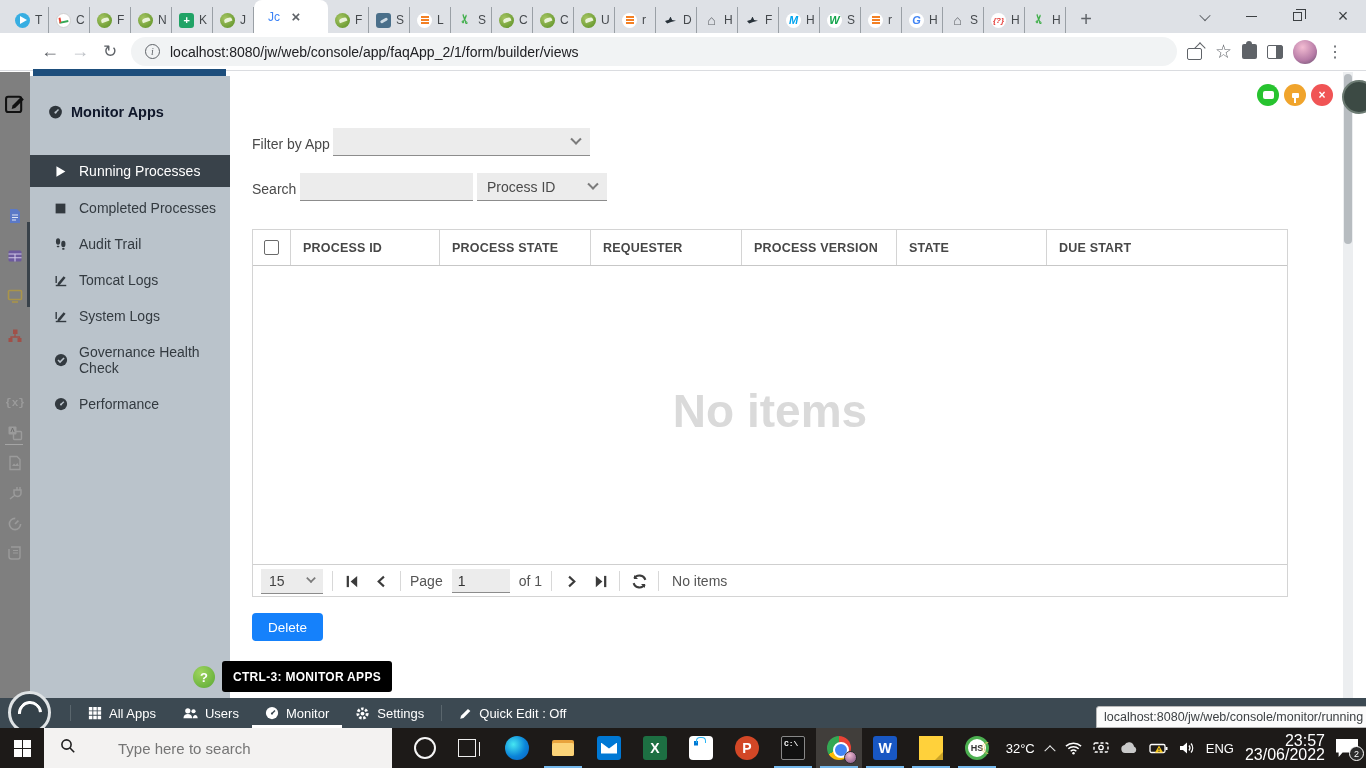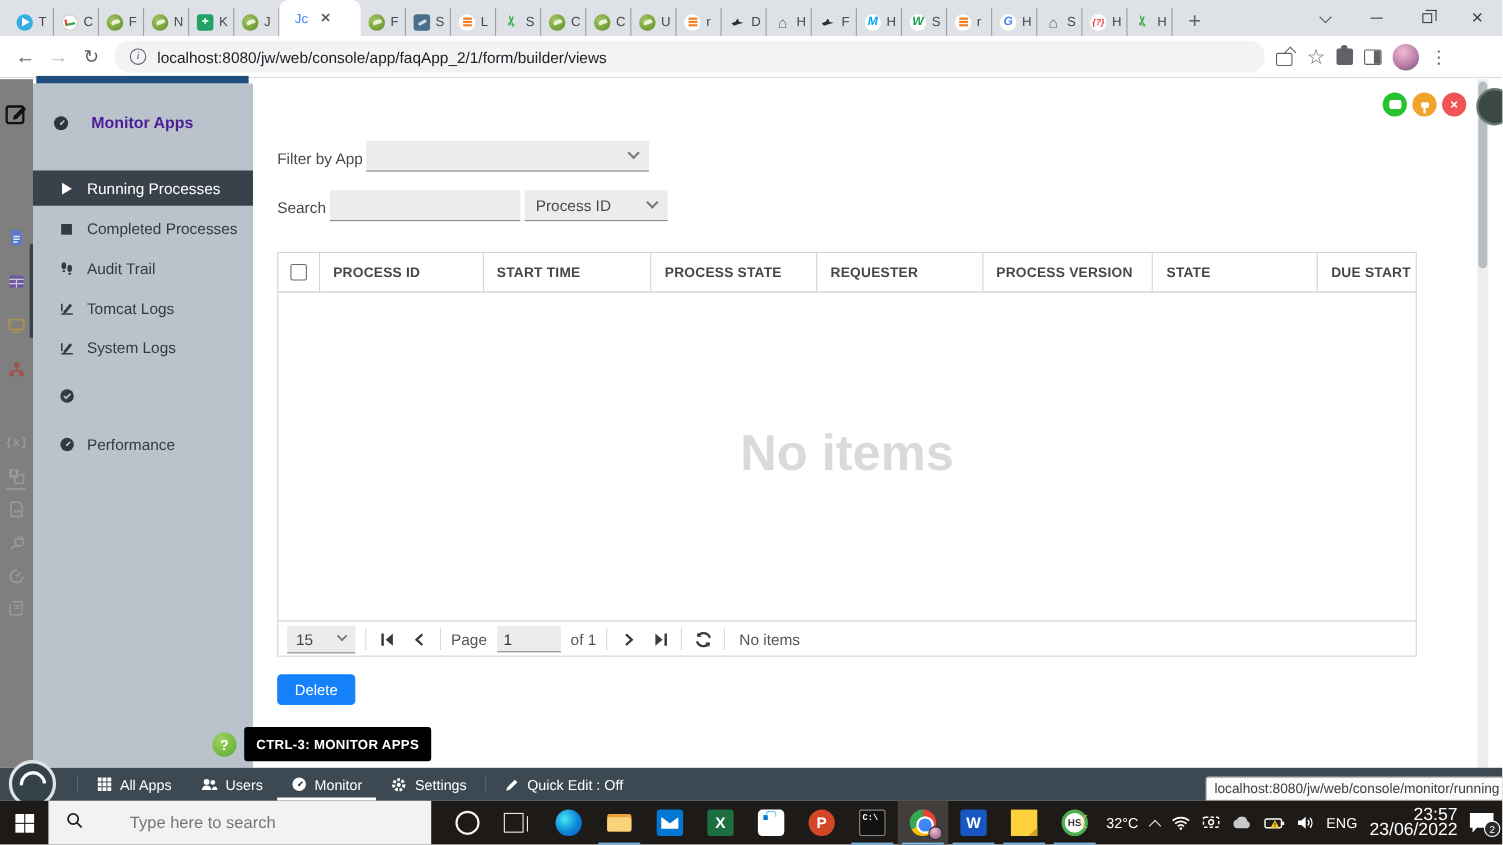--- a/index.html
+++ b/index.html
@@ -49,21 +49,21 @@
   .fv-m { background:#fff; color:#00a4ef; font-size:11px; }
   .fv-m::before { content:"M"; }
   .fv-w3 { background:#fff; color:#12a44b; font-size:11px; }
   .fv-w3::before { content:"W"; }
   .fv-google { background:#fff; color:#4285f4; font-size:11px; }
   .fv-google::before { content:"G"; }
   .fv-qmark { background:#fff; color:#e53935; font-size:8px; font-weight:bold; }
   .fv-qmark::before { content:"{?}"; }
 
   
-  .toolbar { position:absolute; left:0; top:33px; width:1366px; height:38px; background:#fff; border-bottom:1px solid #dadce0; display:flex; align-items:center; }
+  .toolbar { position:absolute; left:0; top:33px; width:1366px; height:38px; background:#fff; border-bottom:1px solid #dadce0; display:flex; align-items:center;padding-left:27px; }
   .nav-ic { width:30px; height:30px; display:flex; align-items:center; justify-content:center; font-size:18px; color:#5f6368; cursor:pointer; flex:none; }
   .nav-back { margin-left:8px; } .nav-back::before{ content:"←"; }
   .nav-fwd { color:#bdc1c6; } .nav-fwd::before{ content:"→"; }
   .nav-reload::before{ content:"↻"; font-size:17px; }
   .omnibox { width:1046px; height:29px; margin-left:6px; background:#f1f3f4; border-radius:15px; display:flex; align-items:center; padding:0 14px; gap:10px; }
   .info-ic { width:15px; height:15px; border:1.4px solid #5f6368; border-radius:50%; color:#5f6368; font-size:10px; display:flex; align-items:center; justify-content:center; font-style:italic; font-family:"Liberation Serif",serif; flex:none; cursor:pointer; }
   .info-ic::before{ content:"i"; }
   .omni-url { font-size:14px; color:#202124; white-space:nowrap; }
   .tb-right { display:flex; align-items:center; margin-left:10px; gap:10px; }
   .share-ic { width:18px; height:16px; position:relative; cursor:pointer; }
@@ -96,21 +96,21 @@
   
   .lstrip { position:absolute; left:0; top:72px; width:30px; height:626px; background:#7f7f7f; }
   .ls-ic { position:absolute; left:4px; width:22px; height:22px; display:flex; align-items:center; justify-content:center; cursor:pointer; }
   .ls-divider { position:absolute; left:5px; top:372px; width:18px; height:1px; background:#a5a5a5; }
   .ls-braces { color:#9b9b9b; font-size:11px; font-weight:bold; font-family:"Liberation Mono",monospace; }
   .ls-braces::before { content:"{x}"; }
   .lhandle { position:absolute; left:27px; top:222px; width:7px; height:85px; background:#39424a; border-radius:0 3px 3px 0; }
 
   
   .sidebar { position:absolute; left:30px; top:76px; width:200px; height:622px; background:#bac3cb; }
-  .sb-title { position:absolute; left:18px; top:28px; display:flex; align-items:center; gap:20px; font-size:14.5px; font-weight:bold; color:#4c1d95;justify-content:flex-end; }
+  .sb-title { position:absolute; left:18px; top:28px; display:flex; align-items:center; gap:8px; font-size:14.5px; font-weight:bold; color:#0f172a;justify-content:flex-end; }
   .sb-item { position:absolute; left:0; width:200px; display:flex; align-items:center; gap:10px; padding-left:24px; color:#333a40; font-size:14px; cursor:pointer; }
   .sb-item .sb-label { line-height:1.15; }
   .sb-item.active { background:#39424a; color:#fff;align-items:center; }
   .sb-ic { width:15px; flex:none; display:flex; }
 
   
   .content { position:absolute; left:230px; top:76px; width:1113px; height:622px; background:#fff; }
   .flabel { position:absolute; font-size:14px; color:#4a4a4a; }
   .fselect { position:absolute; height:28px; background:#ececec; border-bottom:1px solid #8c8c8c; display:flex; align-items:center; padding:0 10px; font-size:14px; color:#4a4a4a; cursor:pointer; }
   .fselect .chev-d { margin-left:auto; }
@@ -470,20 +470,21 @@
         </span>
       <span class="sb-label">System Logs</span>
     </div>
     <div class="sb-item" style="top:261px; height:46px; width:180px;">
       <span class="sb-ic">
           <svg width="14" height="14" viewBox="0 0 16 16">
             <circle cx="8" cy="8" r="7" fill="#333a40"></circle>
             <path d="M4.6 8l2.3 2.3L11.5 5.7" stroke="#bac3cb" stroke-width="1.8" fill="none"></path>
           </svg>
         </span>
+      <span class="sb-label">Governance Health Check</span>
     </div>
     <div class="sb-item" style="top:313px; height:30px;">
       <span class="sb-ic">
           <svg width="14" height="14" viewBox="0 0 16 16">
             <circle cx="8" cy="8" r="7" fill="#333a40"></circle>
             <path d="M8 8.6l3.2-3.2" stroke="#bac3cb" stroke-width="1.6"></path>
             <circle cx="8" cy="8.6" r="1.2" fill="#bac3cb"></circle>
           </svg>
         </span>
       <span class="sb-label">Performance</span>
@@ -502,21 +503,20 @@
       <span>Process ID</span>
       <i class="chev-d"></i>
     </div>
 
     <div class="gridtable">
       <div class="thead">
         <div class="th c0">
             <span class="cbox"></span>
           </div>
         <div class="th c1">PROCESS ID</div>
-        <div class="th c2">START TIME</div>
         <div class="th c3">PROCESS STATE</div>
         <div class="th c4">REQUESTER</div>
         <div class="th c5">PROCESS VERSION</div>
         <div class="th c6">STATE</div>
         <div class="th c7">DUE START</div>
       </div>
       <div class="tbody">
         <div class="watermark">No items</div>
       </div>
       <div class="tfoot">

